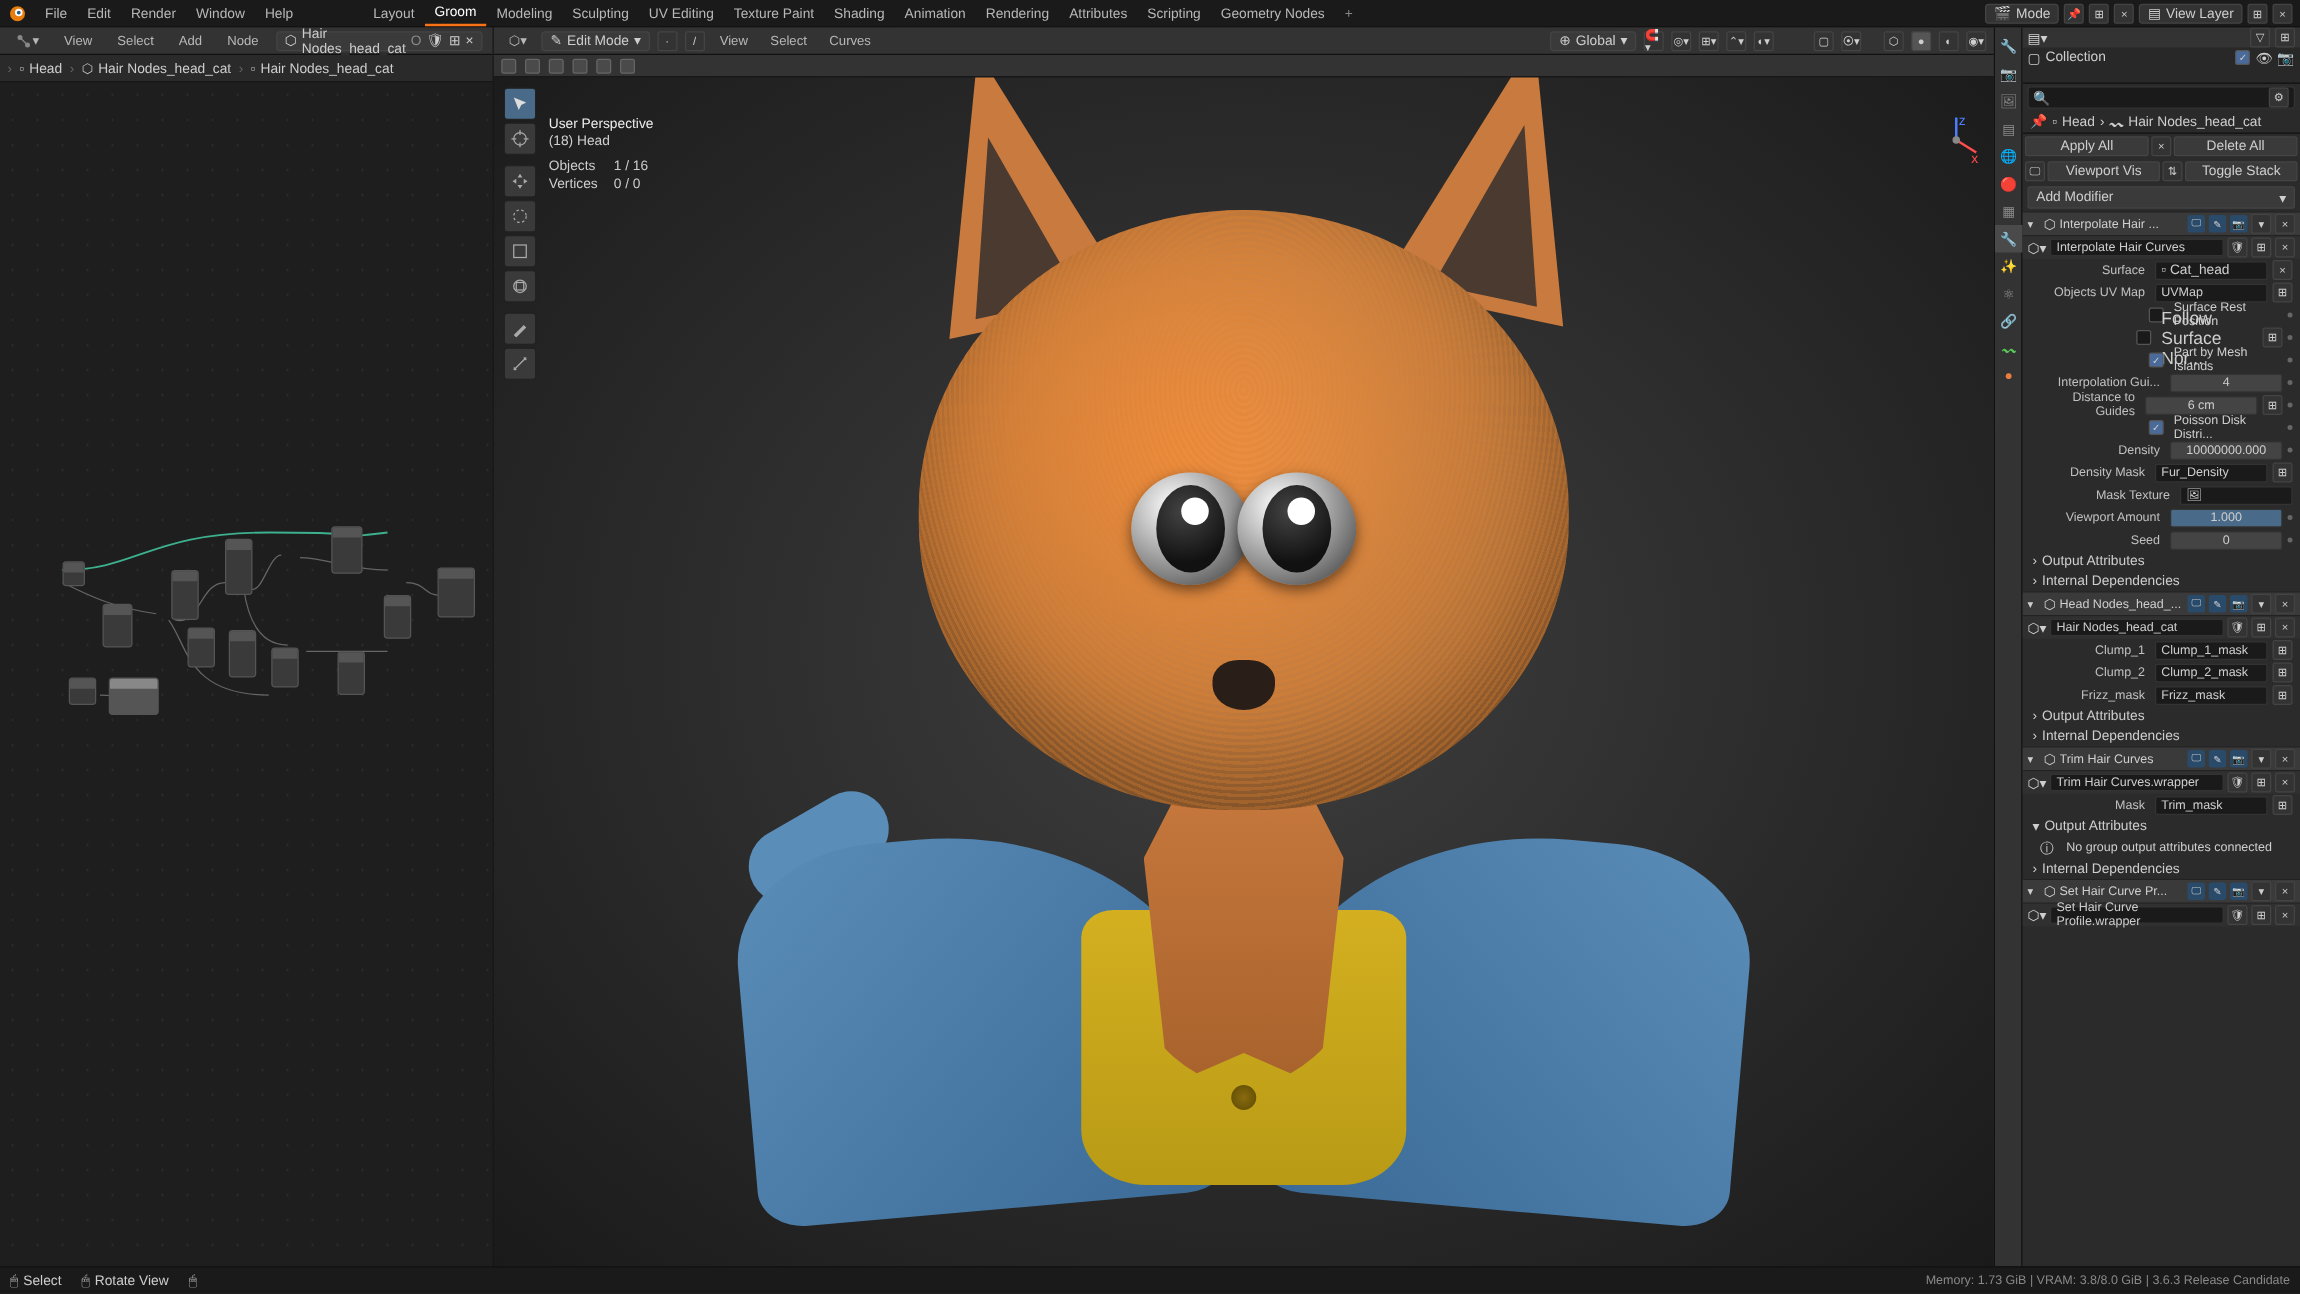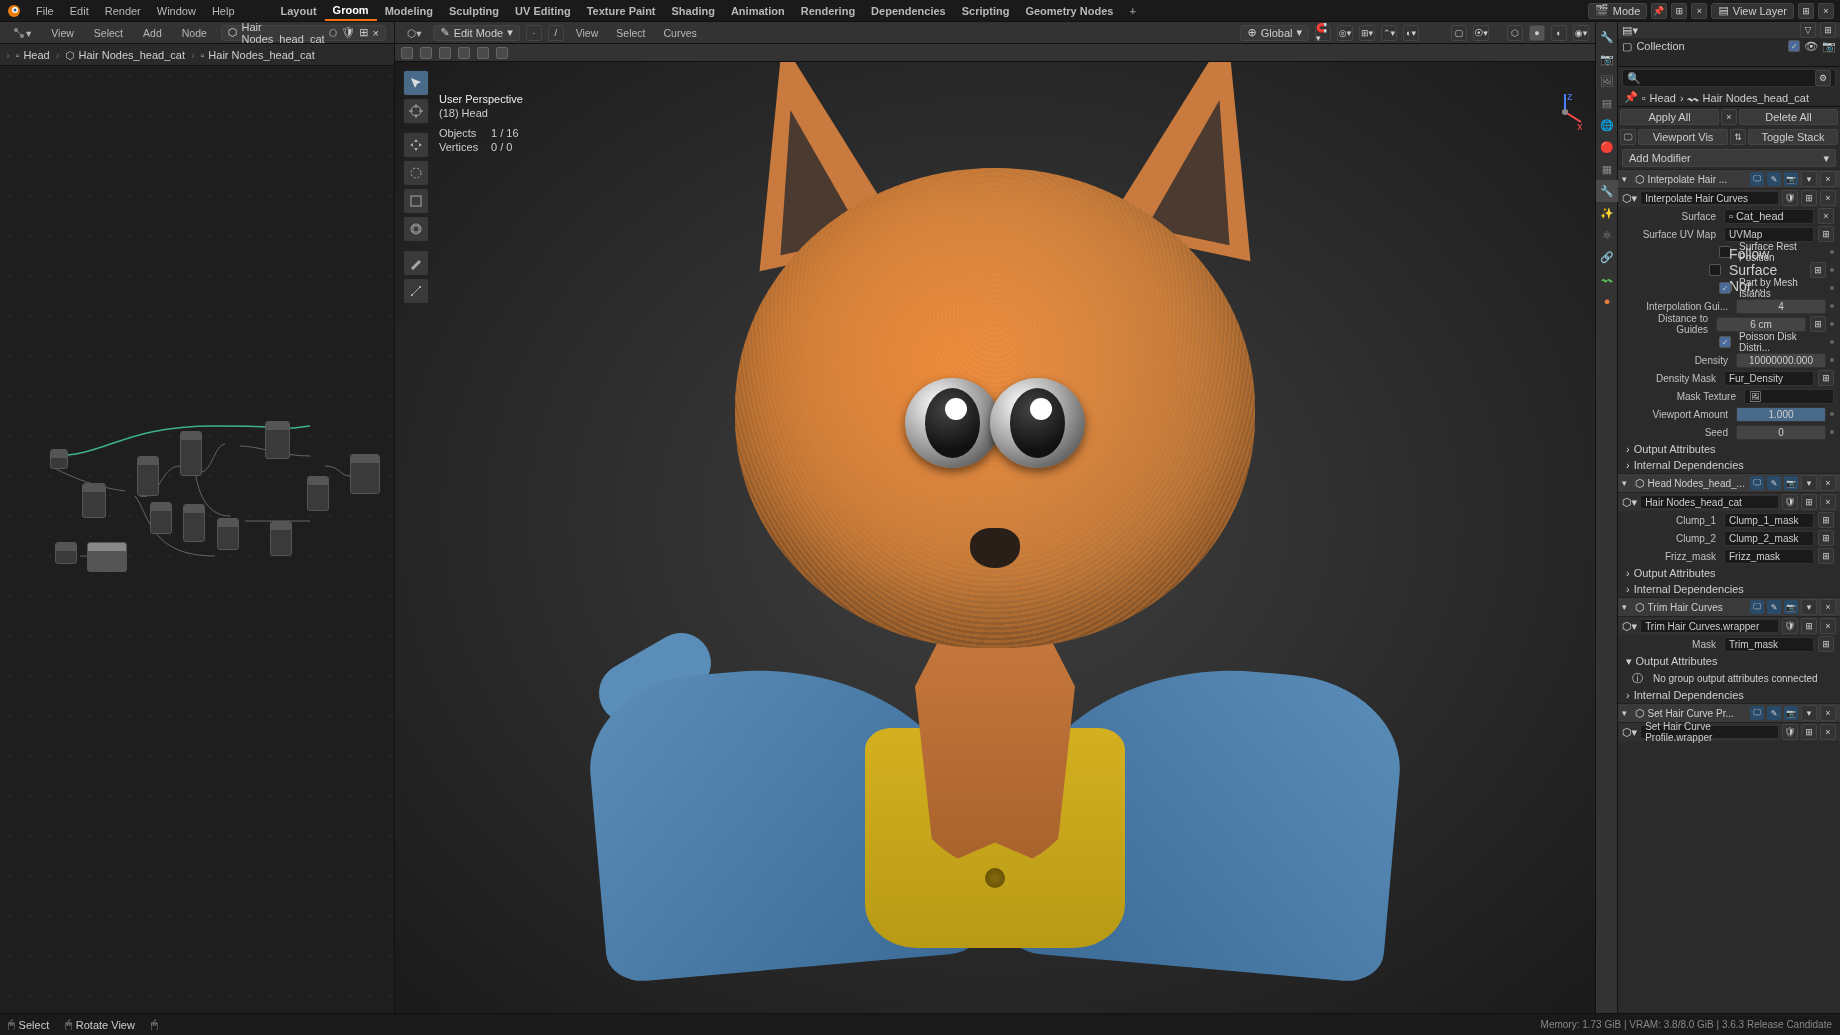--- a/index.html
+++ b/index.html
@@ -1,21 +1,21 @@
 <!DOCTYPE html>
 <html><head>
 <meta charset="utf-8">
 <style>
 * { margin:0; padding:0; box-sizing:border-box; font-family:-apple-system,BlinkMacSystemFont,"Segoe UI",sans-serif; font-size:11px; color:#cecece; }
 body { background:#2b2b2b; width:1840px; height:1035px; overflow:hidden; position:relative; }
 .topbar { height:22px; background:#1a1a1a; display:flex; align-items:center; border-bottom:1px solid #111; }
 .topbar .logo { width:20px; height:20px; margin:0 4px; display:flex; align-items:center; justify-content:center; }
 .topbar .menu { display:flex; height:100%; }
 .topbar .menu-item, .tab-item { padding:0 8px; display:flex; align-items:center; height:100%; cursor:pointer; color:#b8b8b8; }
-.tabs { display:flex; margin-left:30px; height:100%;font-weight:bold; }
+.tabs { display:flex; margin-left:48px; height:100%; }
 .tab-item.active { color:#fff; border-bottom:2px solid #f97316; }
 .tab-plus { padding:0 8px; display:flex; align-items:center; cursor:pointer; color:#888; }
 .right-top { margin-left:auto; display:flex; align-items:center; gap:4px; padding-right:6px; height:100%; }
 .scene-field { background:#333; border:1px solid #444; border-radius:3px; padding:1px 6px; height:16px; display:flex; align-items:center; gap:4px; }
 .mini-btn { width:16px; height:16px; background:#333; border:1px solid #444; border-radius:2px; display:flex; align-items:center; justify-content:center; cursor:pointer; font-size:9px; }
 .main { display:flex; height:991px; }
 .left-panel { width:395px; background:#232323; display:flex; flex-direction:column; border-right:1px solid #111; }
 .panel-header { height:22px; background:#333; display:flex; align-items:center; gap:8px; padding:0 6px; border-bottom:1px solid #111; }
 .ph-btn { padding:0 6px; height:16px; display:flex; align-items:center; cursor:pointer; font-size:10.5px; color:#b8b8b8; }
 .node-link { background:#3a3a3a; border:1px solid #444; border-radius:3px; padding:1px 6px; height:16px; display:flex; align-items:center; gap:4px; margin-left:auto; }
@@ -117,21 +117,21 @@
   <div class="tabs">
     <div class="tab-item">Layout</div>
     <div class="tab-item active">Groom</div>
     <div class="tab-item">Modeling</div>
     <div class="tab-item">Sculpting</div>
     <div class="tab-item">UV Editing</div>
     <div class="tab-item">Texture Paint</div>
     <div class="tab-item">Shading</div>
     <div class="tab-item">Animation</div>
     <div class="tab-item">Rendering</div>
-    <div class="tab-item">Dependencies</div>
+    <div class="tab-item">Attributes</div>
     <div class="tab-item">Scripting</div>
     <div class="tab-item">Geometry Nodes</div>
     <div class="tab-plus">+</div>
   </div>
   <div class="right-top">
     <div class="scene-field">
       <span>🎬</span>
       <span>Mode</span>
     </div>
     <div class="mini-btn">📌</div>
@@ -468,21 +468,21 @@
       </div>
       <div class="prop-row">
           <span class="prop-label">Surface</span>
           <span class="prop-field input">
             <span style="margin-right:3px">▫</span>
             <span>Cat_head</span>
           </span>
           <span class="mini-btn">×</span>
         </div>
       <div class="prop-row">
-          <span class="prop-label">Surface UV Map</span>
+          <span class="prop-label">Objects UV Map</span>
           <span class="prop-field input">UVMap</span>
           <span class="mini-btn">⊞</span>
         </div>
       <div class="prop-row">
           <span class="prop-label"></span>
           <span class="chk"></span>
           <span style="flex:1;font-size:10px;padding-left:4px">Surface Rest Position</span>
           <span class="dot"></span>
         </div>
       <div class="prop-row">

